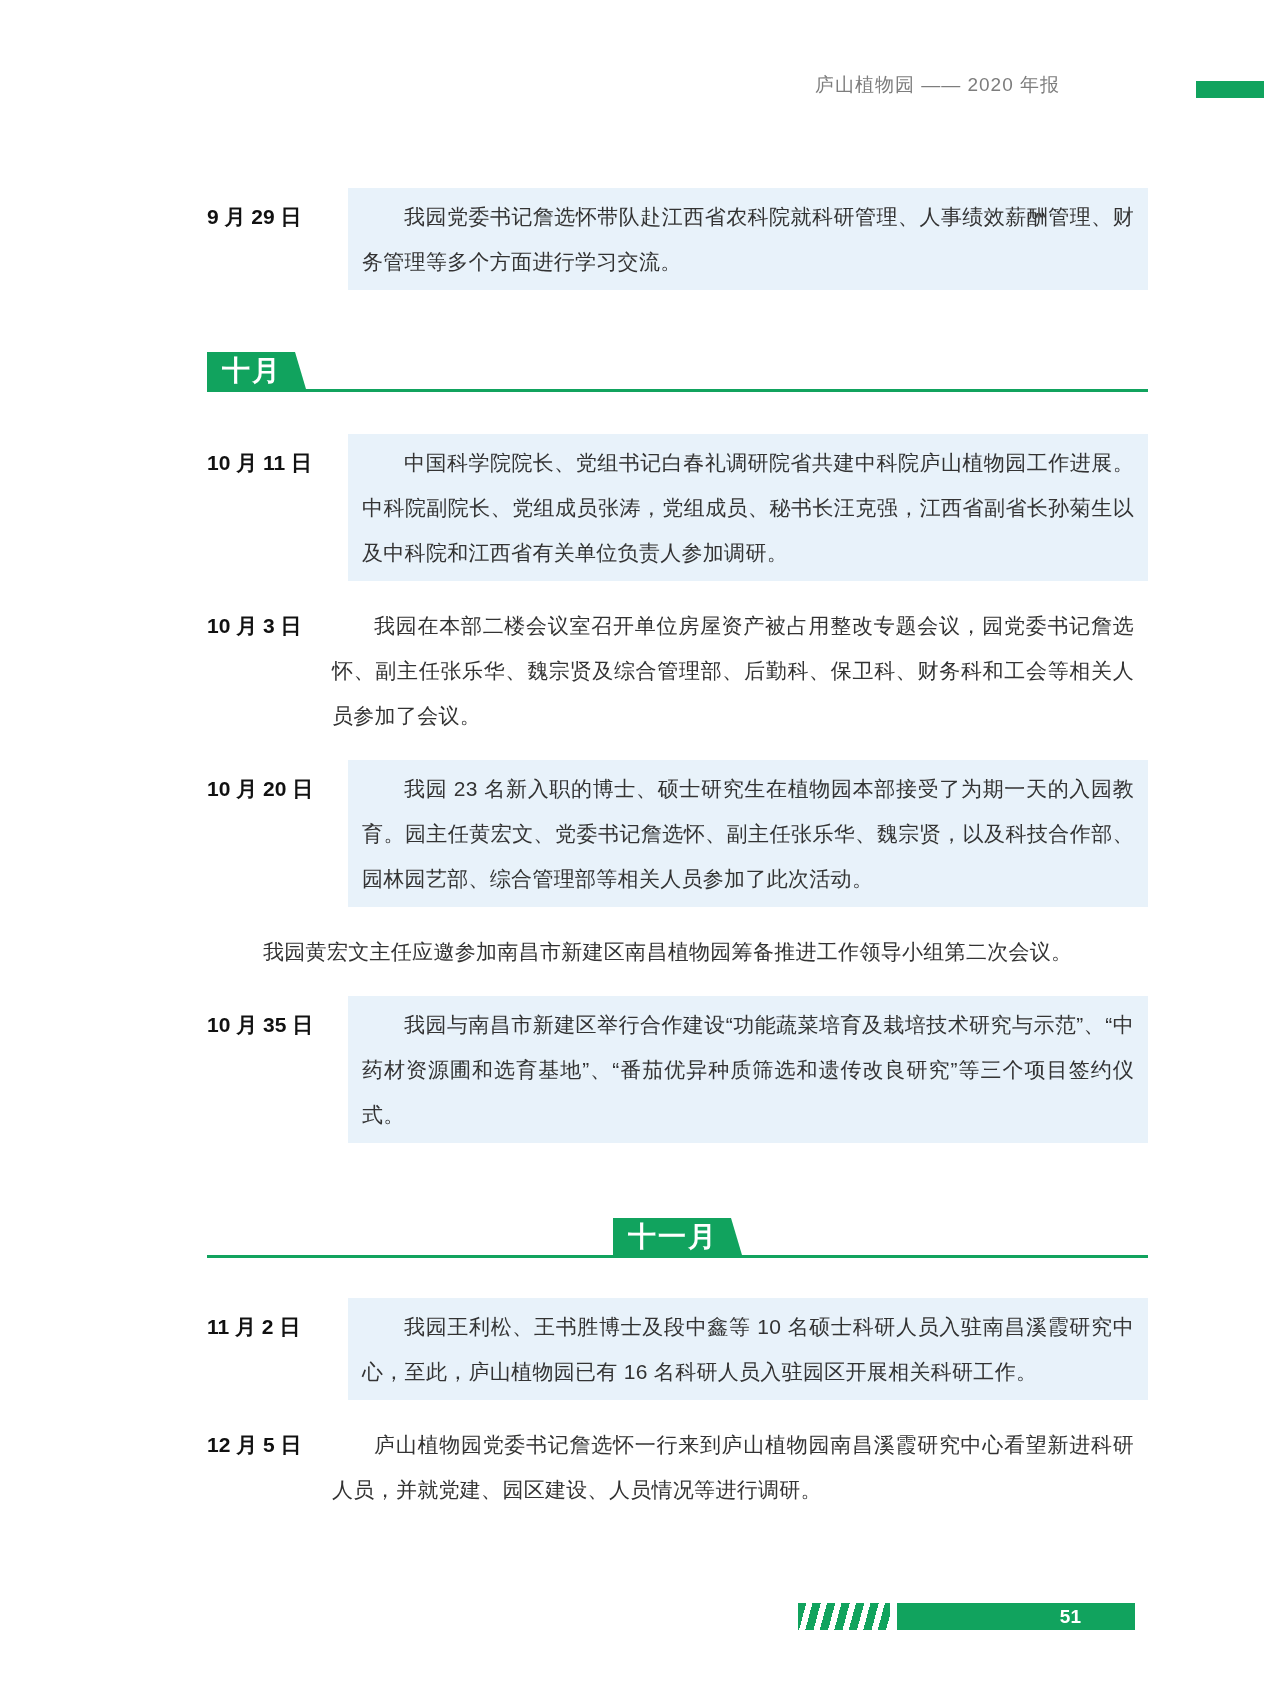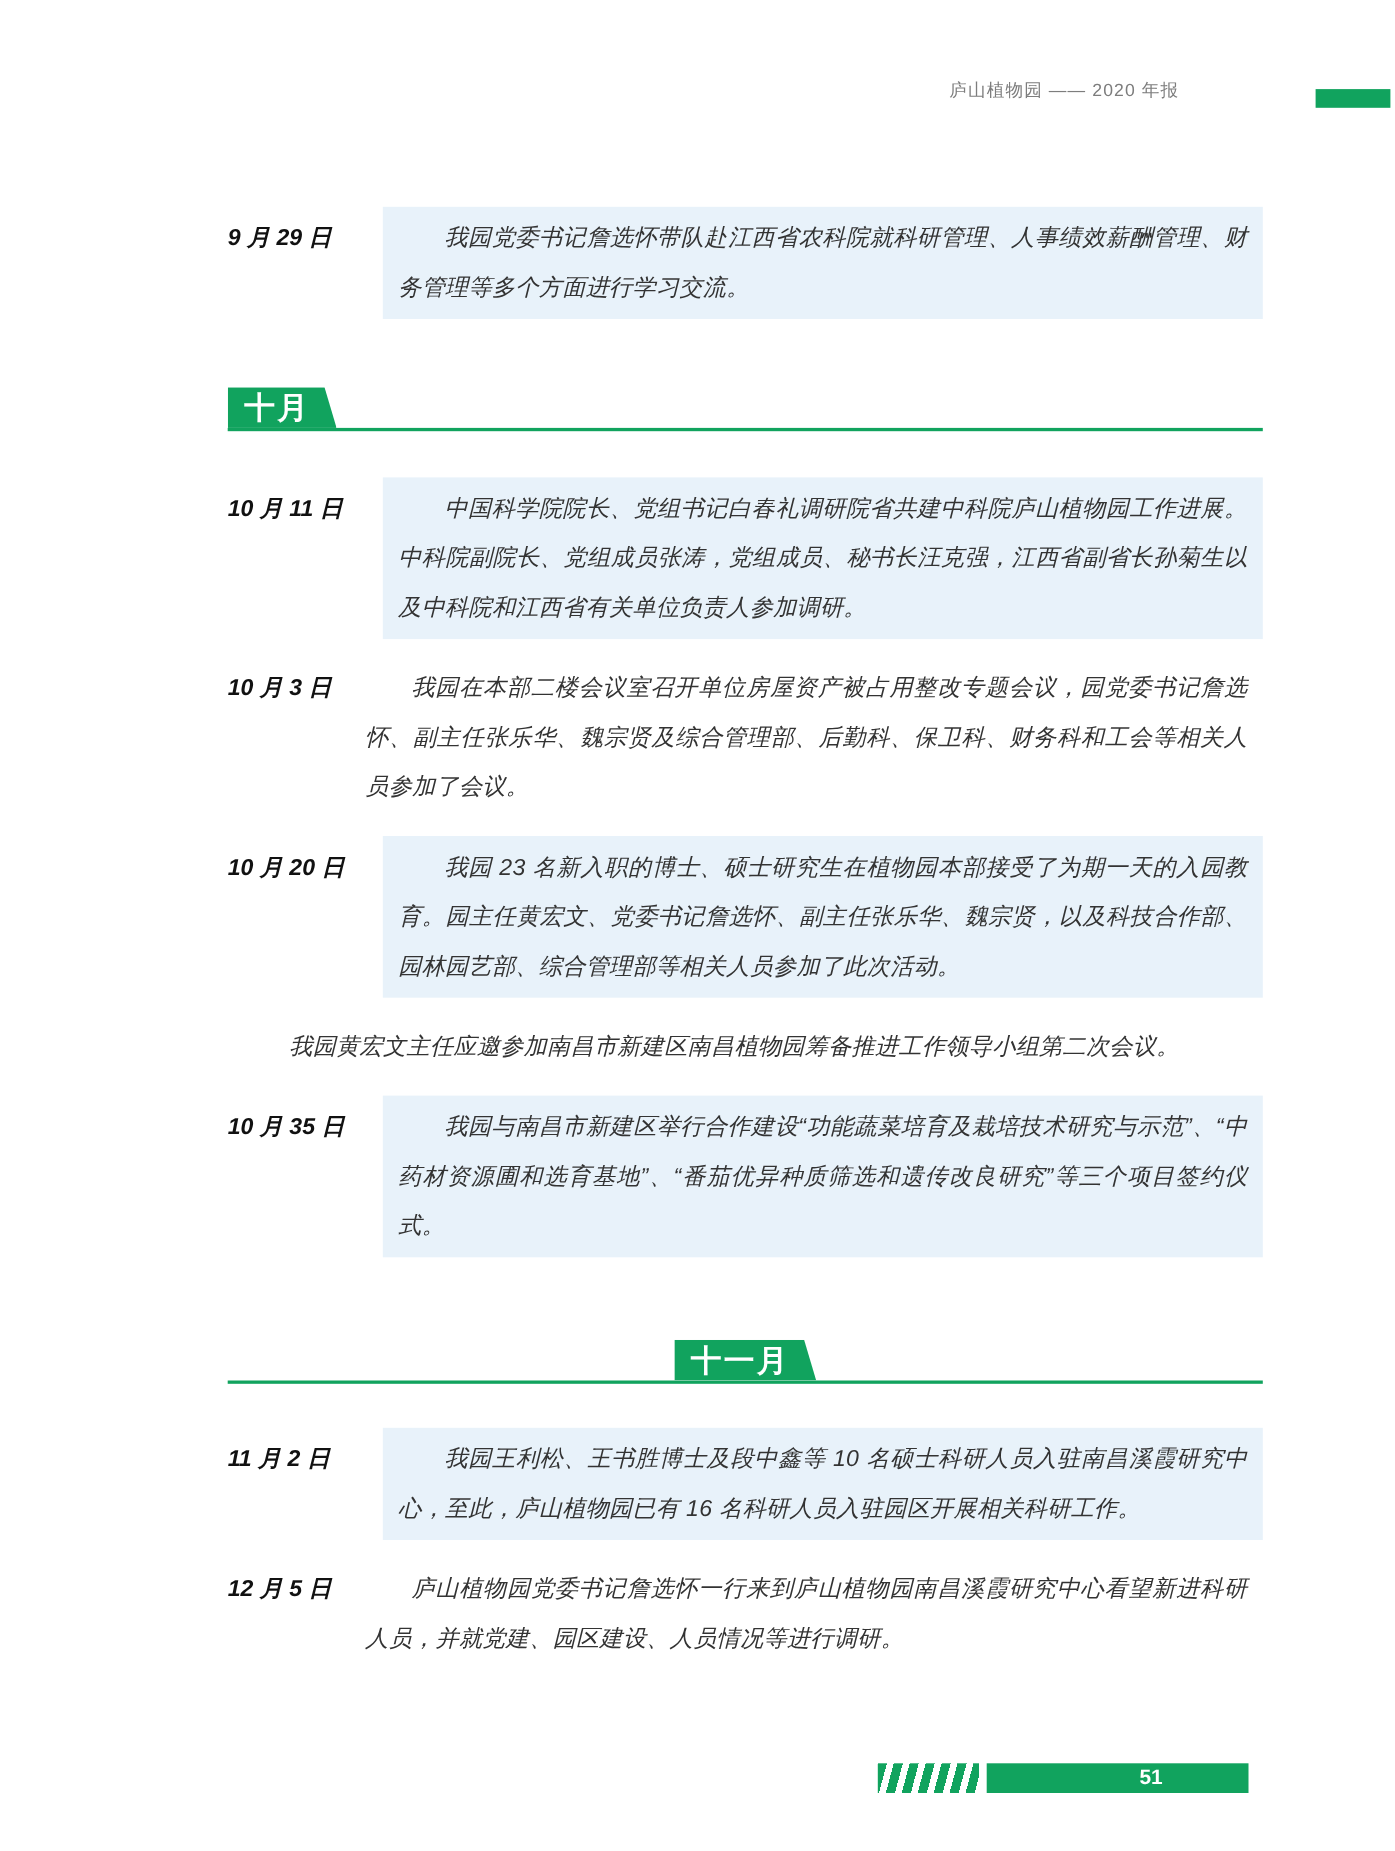--- a/index.html
+++ b/index.html
@@ -16,22 +16,22 @@
     height:1683px;
     background:#ffffff;
     font-family:"Liberation Sans", sans-serif;
     overflow:hidden;
   }
 
   
   .header-title{
     position:absolute;
     top:72px;
-    right:196px;
-    font-size:16px;
+    right:208px;
+    font-size:19px;
     letter-spacing:1px;
     color:var(--header-text);
     white-space:nowrap;
   }
   .header-bar{
     position:absolute;
     top:81px;
     right:4px;
     width:68px;
     height:17px;
@@ -41,21 +41,20 @@
   
   .content{
     position:absolute;
     left:207px;
     top:188px;
     width:941px;
   }
   .entry{
     display:flex;
     margin-bottom:16px;
-    font-style:italic;
   }
   .entry-date{
     flex:none;
     width:111px;
     font-size:21px;
     font-weight:bold;
     color:var(--date-text);
     line-height:45px;
     padding-top:6px;
     white-space:nowrap;
@@ -113,21 +112,21 @@
     left:897px;
     top:1603px;
     width:238px;
     height:27px;
     box-sizing:border-box;
     background:var(--green);
     color:#ffffff;
     display:flex;
     align-items:center;
     justify-content:flex-end;
-    padding-right:78px;
+    padding-right:54px;
     font-size:19px;
     font-weight:bold;
   }
 </style>
 </head>
 <body>
 
 <div class="page">
 
   <span class="header-title">庐山植物园 —— 2020 年报</span>

